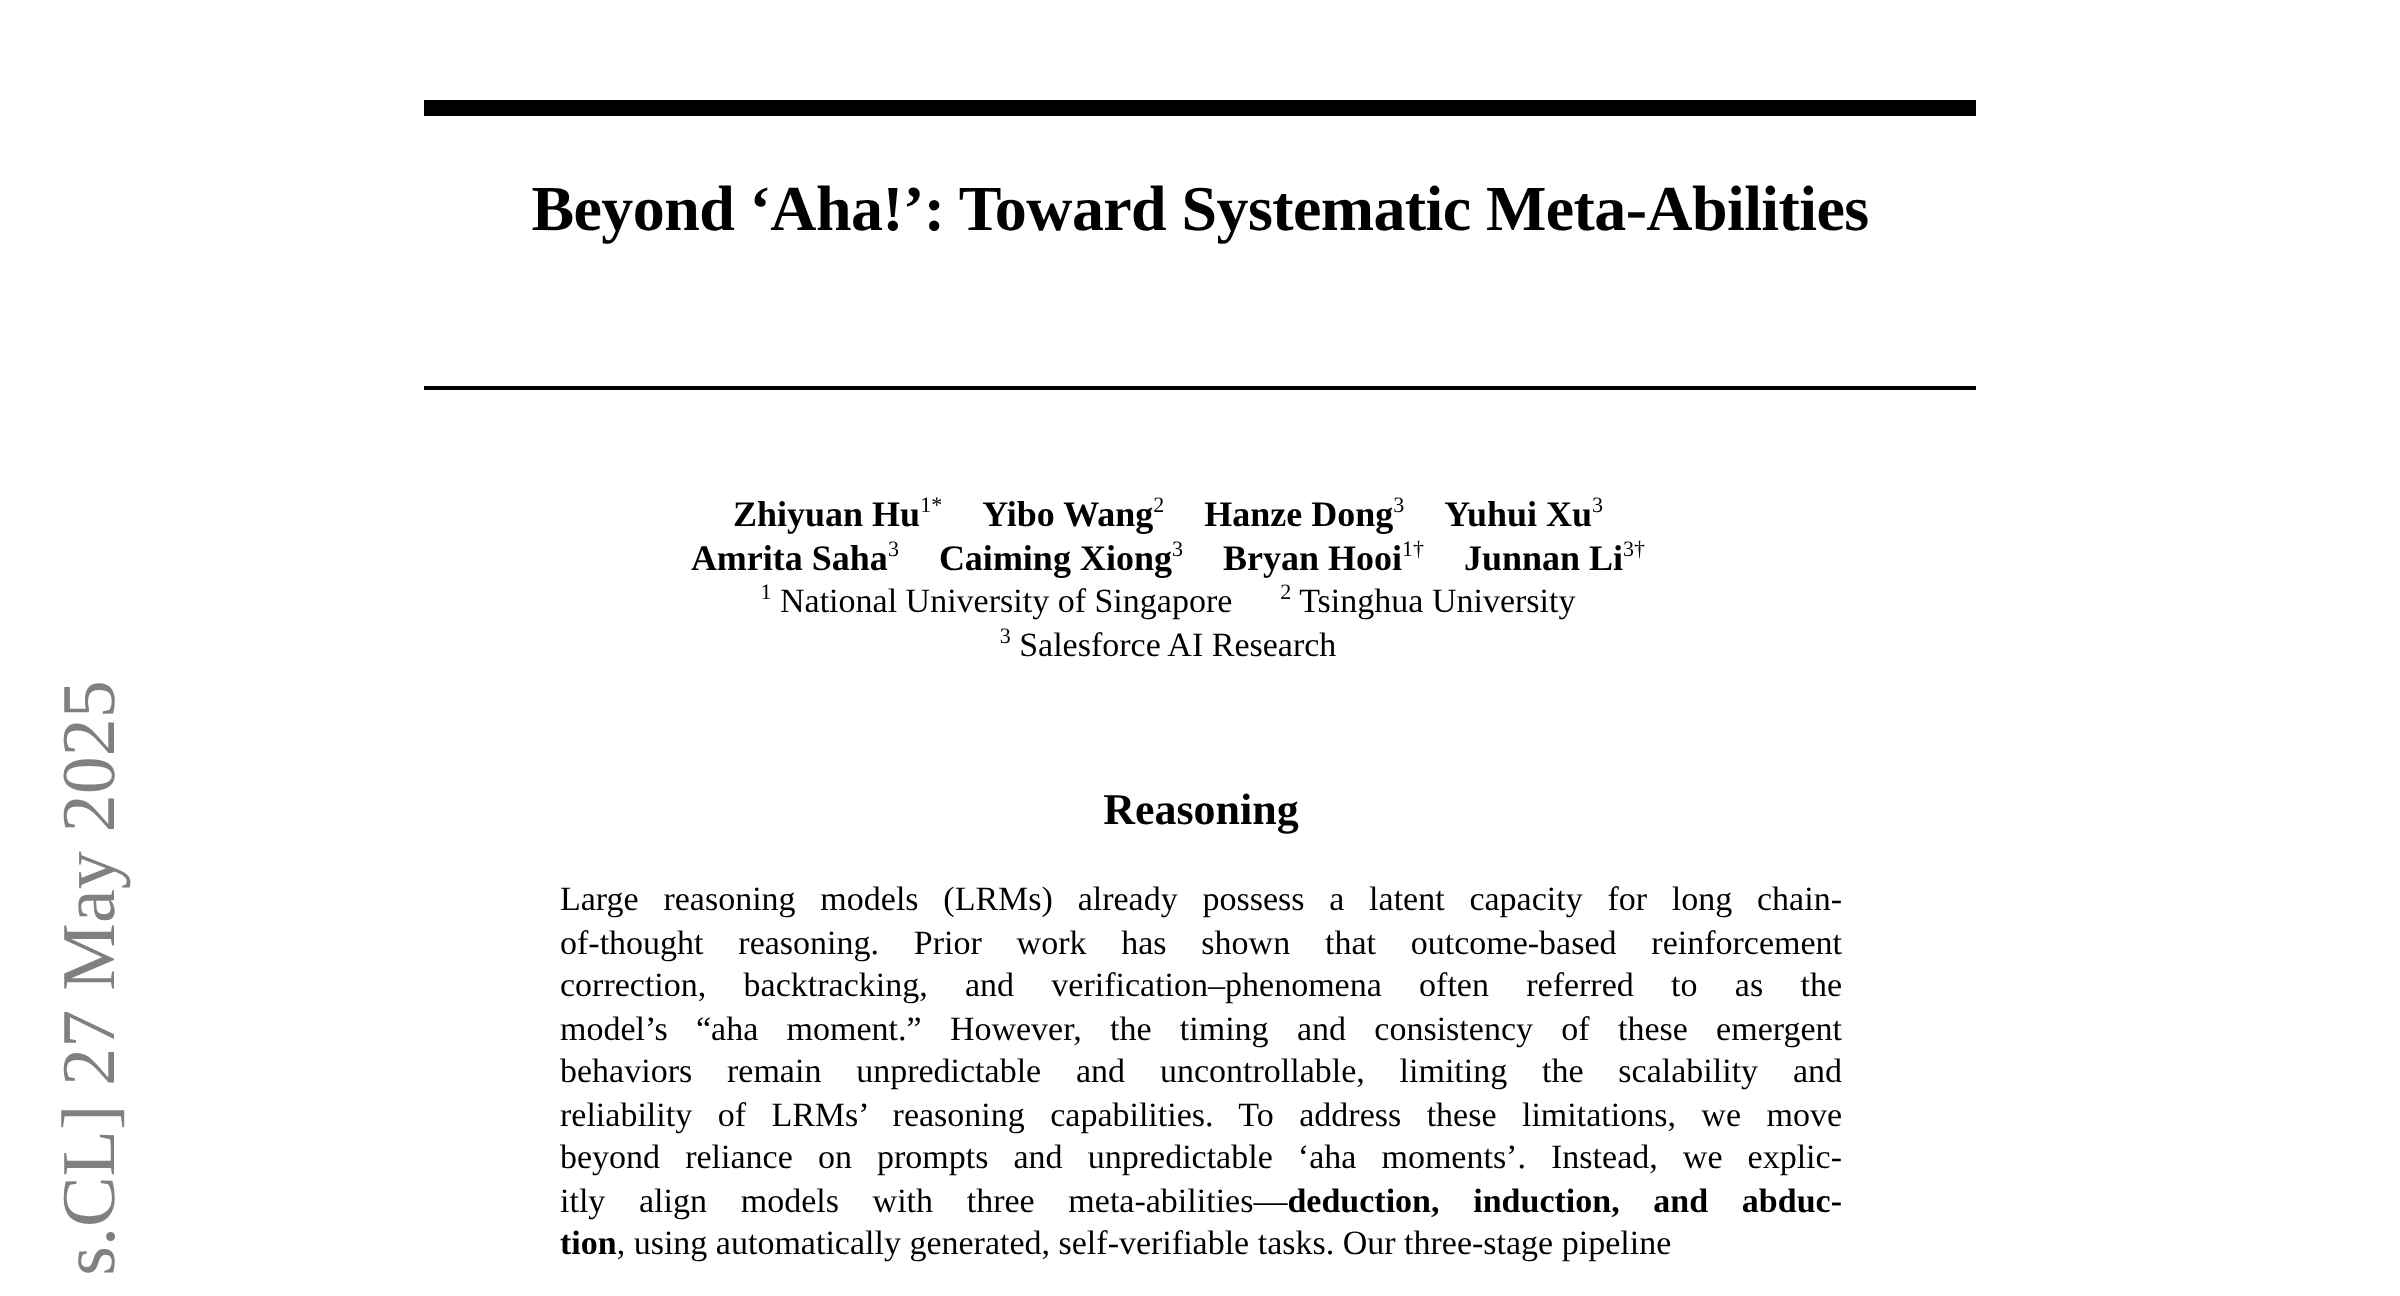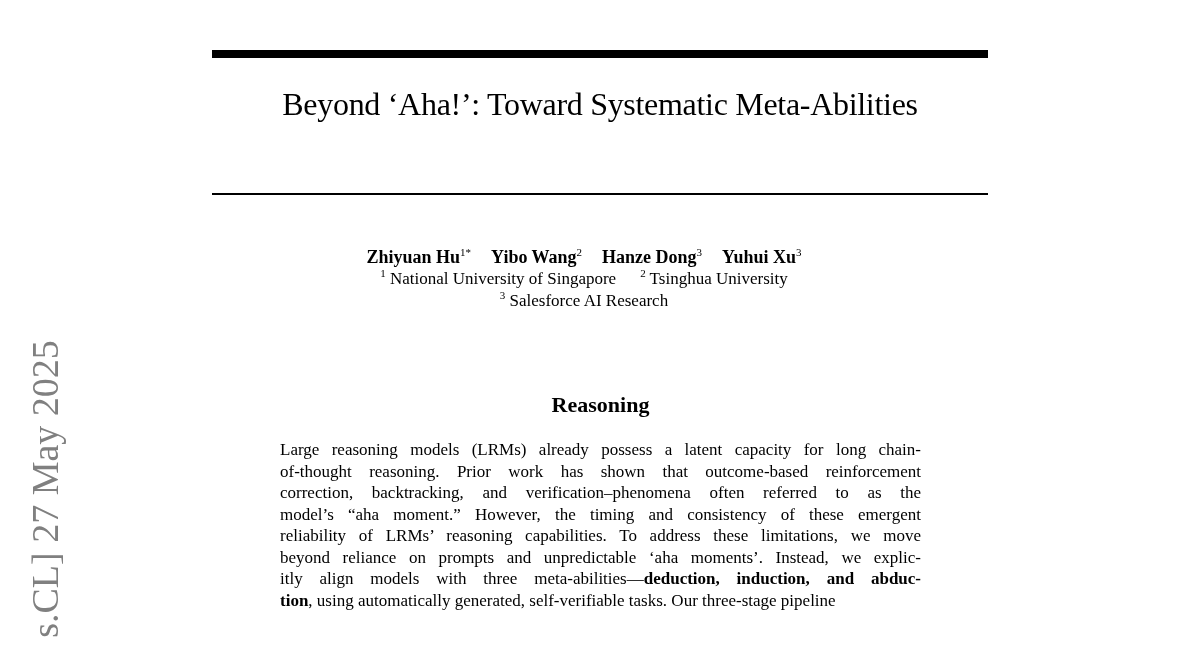--- a/index.html
+++ b/index.html
@@ -28,21 +28,21 @@
     left: 212px; top: 50px;
     width: 776px; height: 8px;
     background: var(--rule-color, #000000);
   }
   .paper-title {
     position: absolute;
     left: 212px; top: 86px;
     width: 776px; margin: 0;
     text-align: center;
     font-size: 32px;
-    font-weight: normal;
+    font-weight: bold;
     line-height: 37px;
     letter-spacing: -0.3px;
   }
   .paper-title .tl { display: block; }
   .rule-thin {
     position: absolute;
     left: 212px; top: 193px;
     width: 776px; height: 2px;
     background: var(--rule-color, #000000);
   }
@@ -88,28 +88,30 @@
 <div class="rule-thick"></div>
 
 <h1 class="paper-title">
   <span class="tl">Beyond ‘Aha!’: Toward Systematic Meta-Abilities</span>
 </h1>
 
 <div class="rule-thin"></div>
 
 <div class="authors">
   <div class="author-row" id="authors-row1"><span class="author"><b>Zhiyuan Hu</b><sup>1*</sup></span><span class="author"><b>Yibo Wang</b><sup>2</sup></span><span class="author"><b>Hanze Dong</b><sup>3</sup></span><span class="author"><b>Yuhui Xu</b><sup>3</sup></span></div>
+  <div class="author-row" id="authors-row2"><span class="author"><b>Amrita Saha</b><sup>3</sup></span><span class="author"><b>Caiming Xiong</b><sup>3</sup></span><span class="author"><b>Bryan Hooi</b><sup>1†</sup></span><span class="author"><b>Junnan Li</b><sup>3†</sup></span></div>
   <div class="affil-row first" id="affil-row1"><span class="affil"><sup>1</sup> National University of Singapore</span><span class="affil"><sup>2</sup> Tsinghua University</span></div>
   <div class="affil-row" id="affil-row2"><span class="affil"><sup>3</sup> Salesforce AI Research</span></div>
 </div>
 
 <h2 class="abs-heading">Reasoning</h2>
 
 <div class="abs-body" id="abstract-body">
     <div class="abs-line"><span>Large reasoning models (LRMs) already possess a latent capacity for long chain-</span></div>
     <div class="abs-line"><span>of-thought reasoning. Prior work has shown that outcome-based reinforcement</span></div>
     <div class="abs-line"><span>correction, backtracking, and verification–phenomena often referred to as the</span></div>
     <div class="abs-line"><span>model’s “aha moment.” However, the timing and consistency of these emergent</span></div>
+    <div class="abs-line"><span>behaviors remain unpredictable and uncontrollable, limiting the scalability and</span></div>
     <div class="abs-line"><span>reliability of LRMs’ reasoning capabilities. To address these limitations, we move</span></div>
     <div class="abs-line"><span>beyond reliance on prompts and unpredictable ‘aha moments’. Instead, we explic-</span></div>
     <div class="abs-line"><span>itly align models with three meta-abilities—</span><span class="bold">deduction, induction, and abduc-</span></div>
     <div class="abs-line no-just"><span class="bold">tion</span><span>, using automatically generated, self-verifiable tasks. Our three-stage pipeline</span></div>
   </div>
 
 </body></html>

